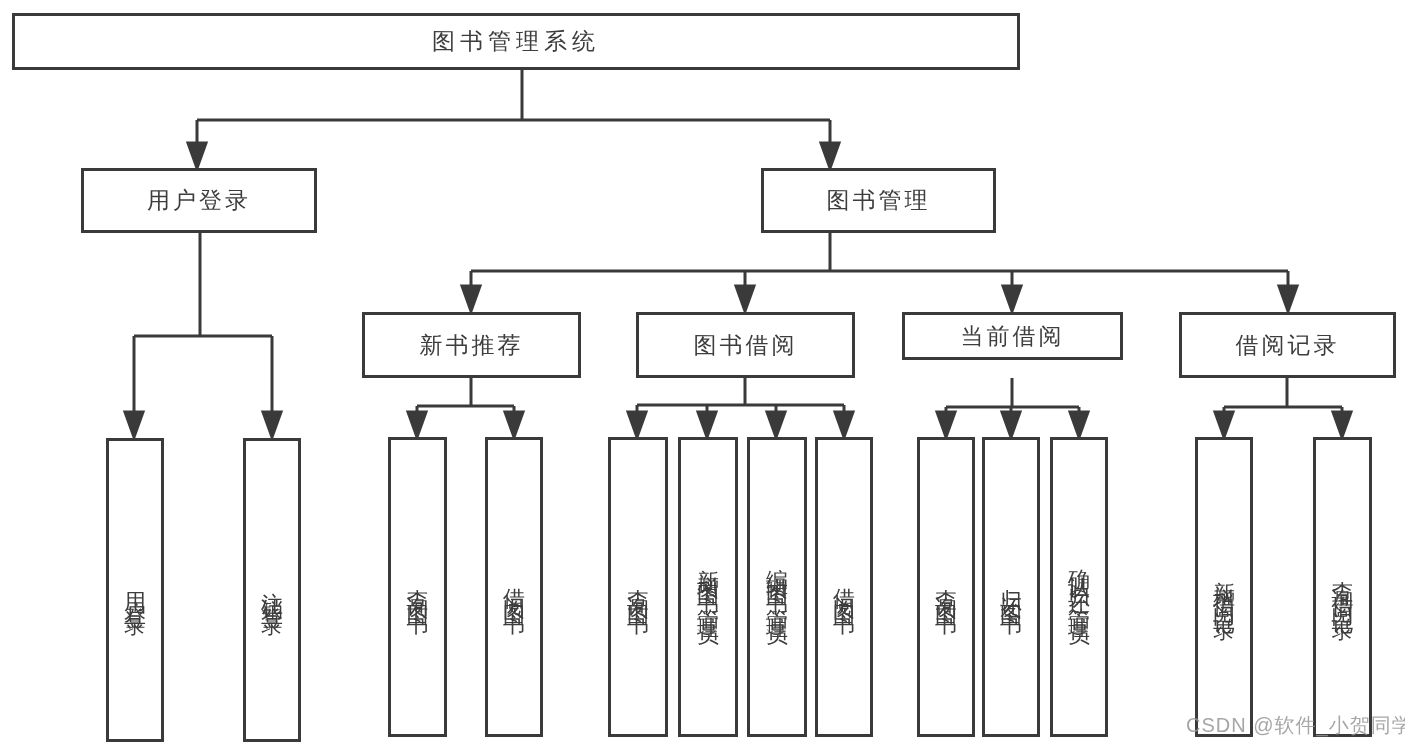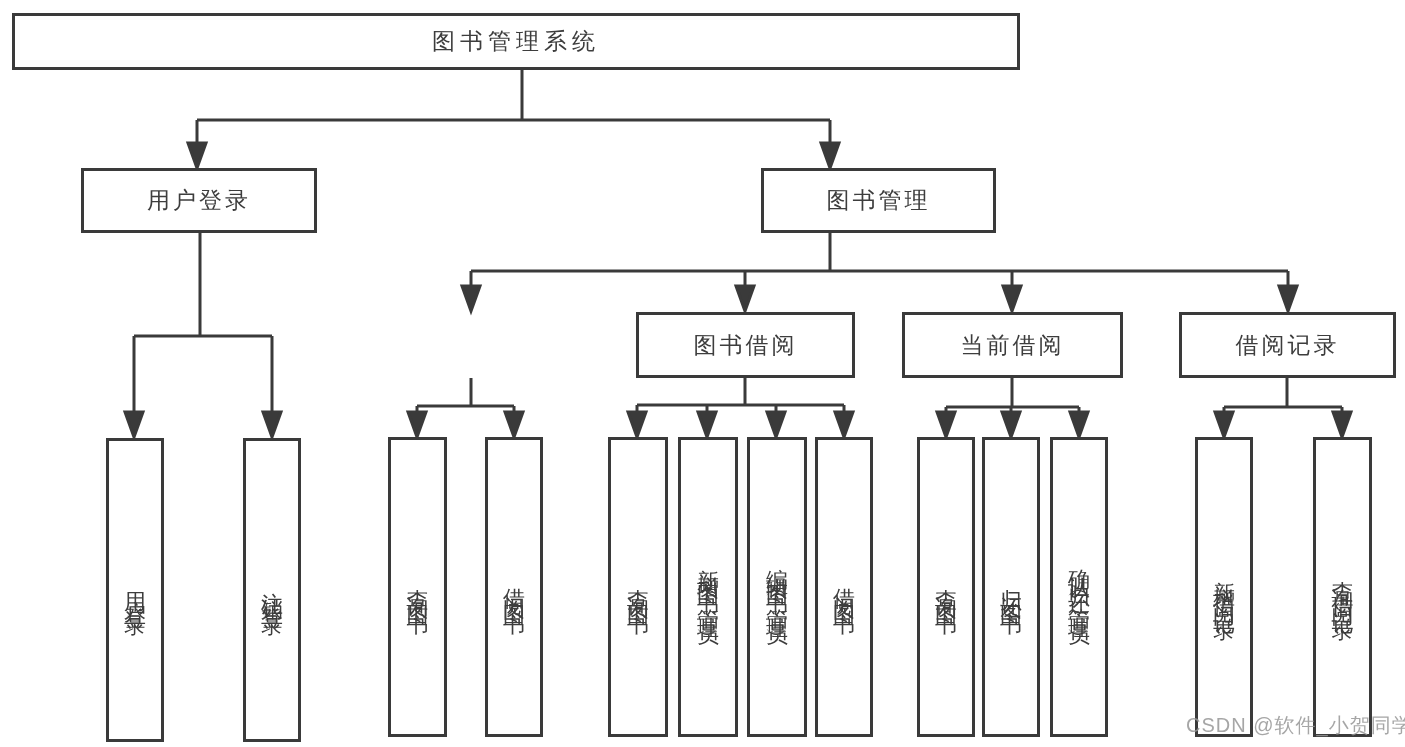--- a/index.html
+++ b/index.html
@@ -122,24 +122,27 @@
     <span>图书管理系统</span>
   </div>
 
   <div class="node hbox" style="left:81px; top:168px; width:236px; height:65px;">
     <span>用户登录</span>
   </div>
   <div class="node hbox" style="left:713px; top:168px; width:235px; height:65px;margin-left:48px;">
     <span>图书管理</span>
   </div>
 
+  <div class="node hbox" style="left:362px; top:312px; width:219px; height:66px;">
+    <span>新书推荐</span>
+  </div>
   <div class="node hbox" style="left:636px; top:312px; width:219px; height:66px;font-family:Liberation Serif, serif;">
     <span>图书借阅</span>
   </div>
-  <div class="node hbox" style="left:902px; top:312px; width:221px; height:66px;">
+  <div class="node hbox" style="left:902px; top:312px; width:221px; height:48px;">
     <span>当前借阅</span>
   </div>
   <div class="node hbox" style="left:1179px; top:312px; width:217px; height:66px;">
     <span>借阅记录</span>
   </div>
 
   <div class="node vbox" style="left:106px; top:438px; width:58px; height:304px;">
     <span class="vtext">用户登录</span>
   </div>
   <div class="node vbox" style="left:243px; top:438px; width:58px; height:304px;">

